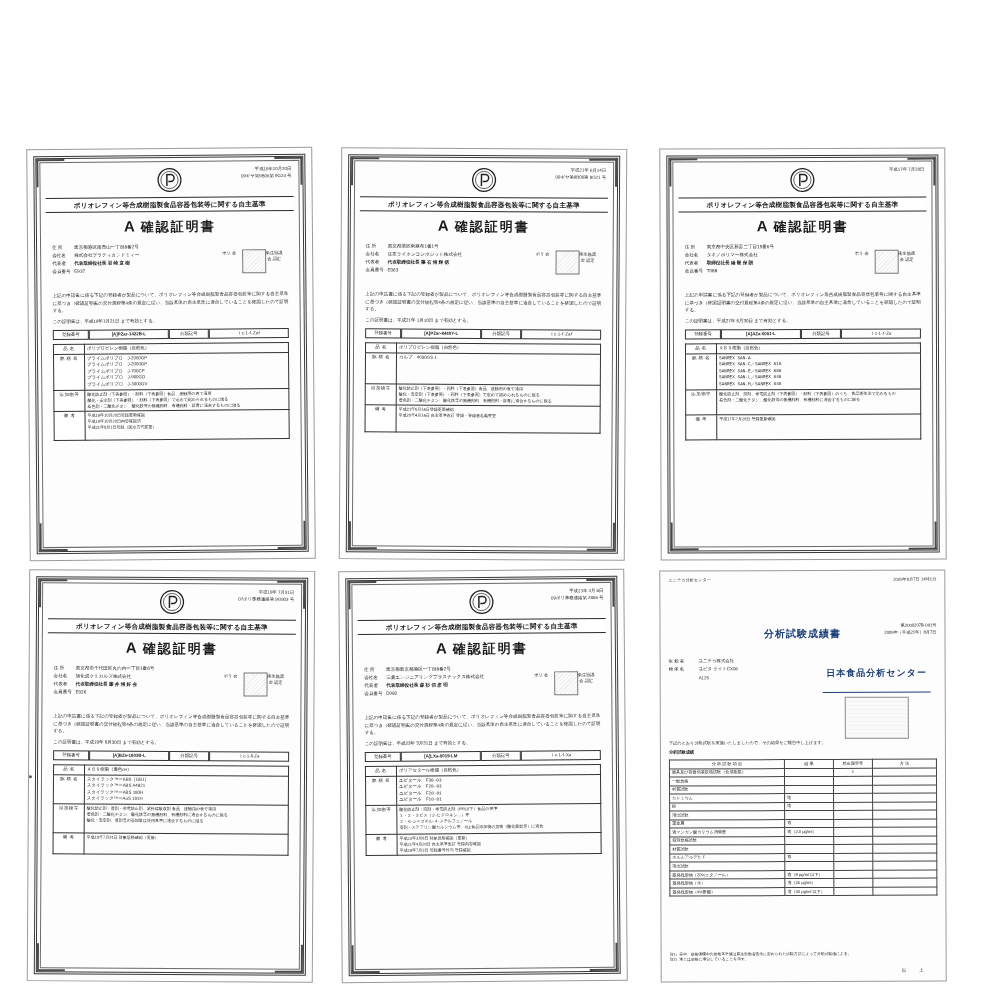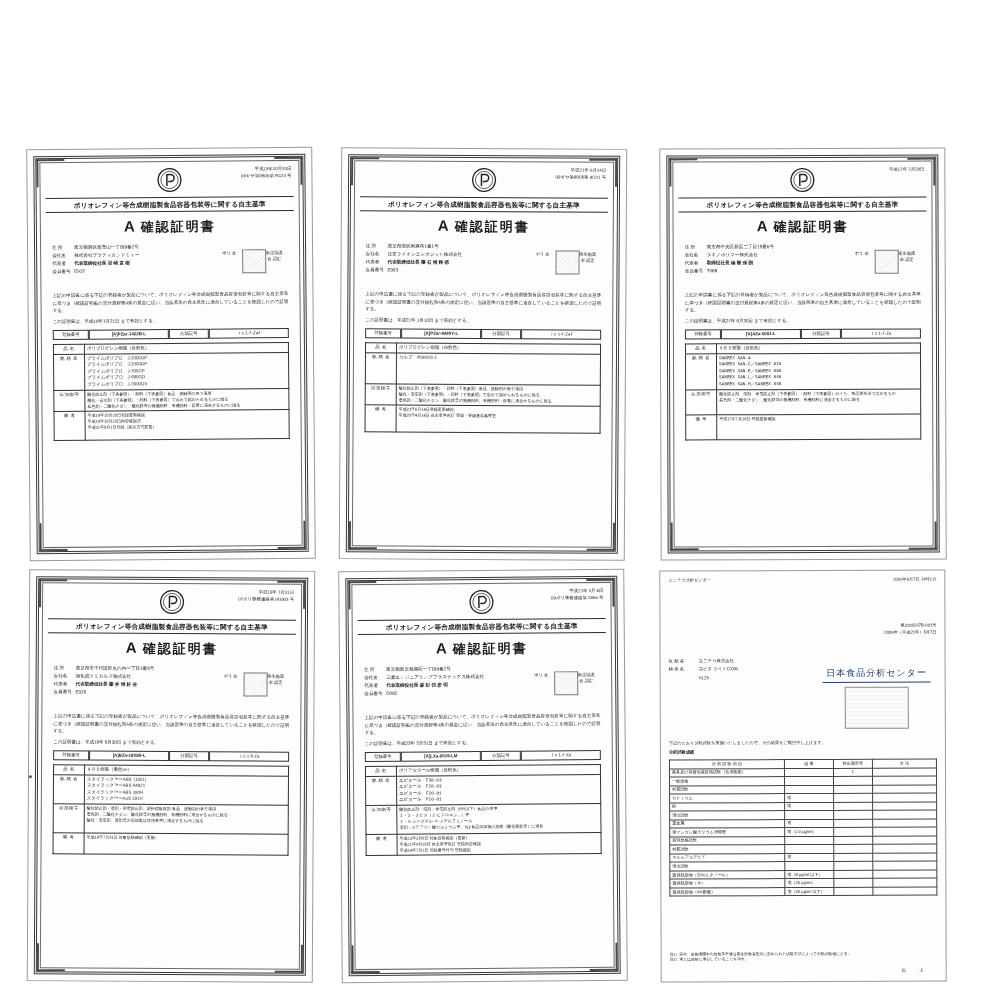--- a/index.html
+++ b/index.html
@@ -273,25 +273,25 @@
   }
   .rep-center {
     position: absolute;
     right: 14px;
     top: 96px;
     width: 108px;
     text-align: center;
   }
   .rep-center .nm {
     font-size: 9px;
-    font-weight: normal;
+    font-weight: bold;
     letter-spacing: 1px;
     border-bottom: 1px solid #1b3f7a;
     color: #1b3f7a;
-    padding-bottom: 2px;
+    padding-bottom: 12px;
   }
   .rep-center .stamp {
     margin: 4px auto 0;
     width: 62px; height: 40px;
     border: 1px solid #8a8a8a;
     background: repeating-linear-gradient(0deg,#f2f2f2 0 1px,#fafafa 1px 4px);
   }
   .rep-lead {
     position: absolute;
     left: 8px; right: 8px;
@@ -776,20 +776,21 @@
         <div class="rep-top">
           <span style="float:left">ユニチカ分析センター</span>
           <span style="float:right">2009年8月7日 14時1分</span>
         </div>
 
         <div class="rep-no">
           <div>第2000207B-001号</div>
           <div>2009年（平成21年）8月7日</div>
         </div>
 
+        <div class="rep-title">分析試験成績書</div>
 
         <div class="rep-party">
           <div><span style="display:inline-block;width:30px">依 頼 者</span><span>ユニチカ株式会社</span></div>
           <div><span style="display:inline-block;width:30px">検 体 名</span><span>ユピタ ライトCX08</span></div>
           <div><span style="display:inline-block;width:30px"></span><span>A125</span></div>
         </div>
 
         <div class="rep-center">
           <div class="nm">日本食品分析センター</div>
           <div class="stamp"></div>

